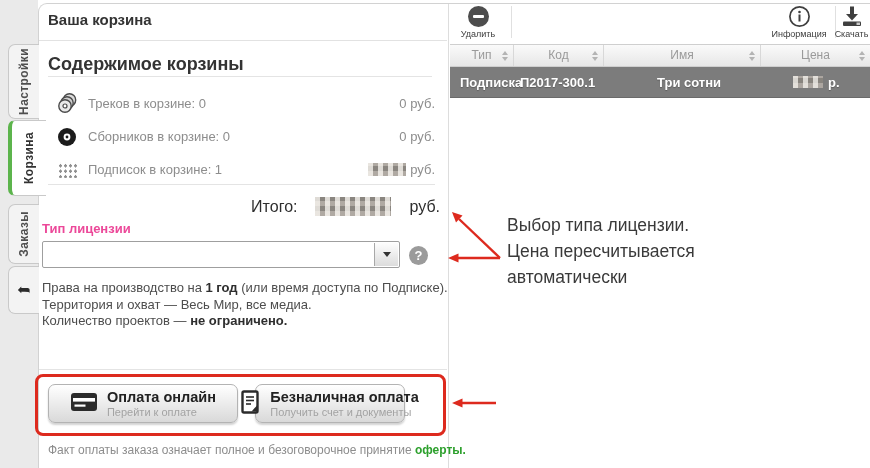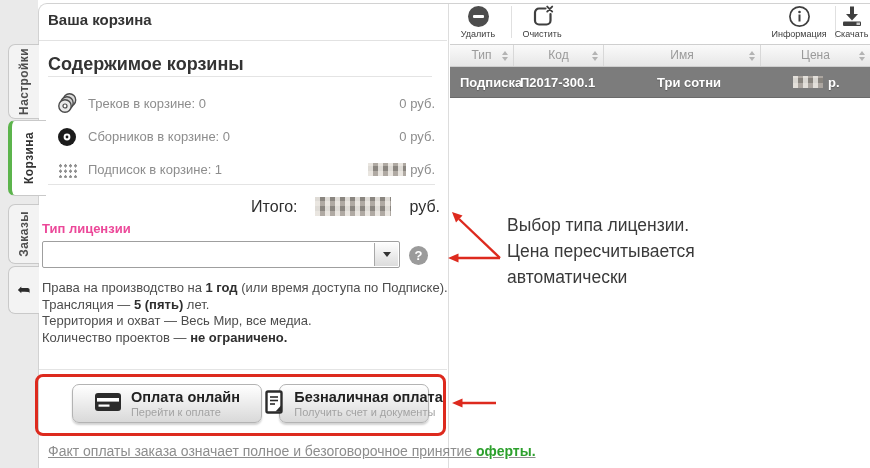--- a/index.html
+++ b/index.html
@@ -59,25 +59,25 @@
   .combo-btn{position:absolute;right:1px;top:1px;bottom:1px;width:23px;background:linear-gradient(#fdfdfd,#dcdcdc);border-left:1px solid #a8a8a8;display:flex;align-items:center;justify-content:center;}
   .caret{width:0;height:0;border-left:4px solid transparent;border-right:4px solid transparent;border-top:5px solid #333;}
   .help{position:absolute;left:409px;top:246px;width:19px;height:19px;border-radius:50%;background:#9b9b9b;color:#fff;
         font-size:13px;font-weight:bold;text-align:center;line-height:19px;cursor:pointer;}
   .lic-text{position:absolute;left:42px;top:280px;font-size:13px;color:#4d4d4d;line-height:16.5px;}
   .lic-text b{color:#2e2e2e;}
   
   .red-box{position:absolute;left:35px;top:374px;width:405px;height:56px;border:3px solid #dd2a1e;border-radius:8px;}
   .pay-btn{position:absolute;top:384px;height:39px;border:1px solid #b3b3b3;border-radius:7px;
            background:linear-gradient(#ffffff,#d9d9d9);box-shadow:0 2px 2px rgba(0,0,0,.18);
-           display:flex;align-items:center;justify-content:center;gap:9px;cursor:pointer;box-sizing:border-box;margin-left:24px;}
+           display:flex;align-items:center;justify-content:center;gap:9px;cursor:pointer;box-sizing:border-box;}
   .pay-text{display:flex;flex-direction:column;align-items:flex-start;}
   .pay-title{font-size:14.5px;font-weight:bold;color:#222;white-space:nowrap;}
   .pay-sub{font-size:11px;color:#a3a3a3;white-space:nowrap;margin-top:1px;}
-  .offer{position:absolute;left:48px;top:443px;font-size:14px;color:#8d8d8d;white-space:nowrap;text-decoration:underline;}
+  .offer{position:absolute;left:48px;top:443px;font-size:12px;color:#8d8d8d;white-space:nowrap;}
   .offer .lnk{color:#2da02d;font-weight:bold;cursor:pointer;}
   
   .ann{position:absolute;left:507px;font-size:17.5px;color:#3a3a3a;line-height:26px;white-space:nowrap;}
   .arrows{position:absolute;left:0;top:0;pointer-events:none;z-index:20;}
 </style>
 </head>
 <body>
 
 <div class="page">
   <div class="left-strip"></div>
@@ -100,29 +100,20 @@
   <div class="title-divider"></div>
   <div class="v-divider"></div>
 
   <div class="tb-group" style="left:448px;width:60px">
     <div class="tb-icon">
         <div class="del-circle"></div>
       </div>
     <div class="tb-label">Удалить</div>
   </div>
   <div class="tb-sep" style="left:511px"></div>
-  <div class="tb-group" style="left:514px;width:56px">
-    <div class="tb-icon">
-      <svg width="23" height="23" viewBox="0 0 23 23">
-        <path d="M14.5 3.5 H8 a4 4 0 0 0 -4 4 v8 a4 4 0 0 0 4 4 h7.5 a4 4 0 0 0 4 -4 V9" fill="none" stroke="#3f3f3f" stroke-width="2.2" stroke-linecap="round"></path>
-        <path d="M16.2 1.6 l5 5 M21.2 1.6 l-5 5" stroke="#3f3f3f" stroke-width="1.9" stroke-linecap="round"></path>
-      </svg>
-    </div>
-    <div class="tb-label">Очистить</div>
-  </div>
   <div class="tb-group" style="left:766px;width:66px">
     <div class="tb-icon">
       <svg width="23" height="23" viewBox="0 0 23 23">
         <circle cx="11.5" cy="11.5" r="9.6" fill="none" stroke="#3f3f3f" stroke-width="1.7"></circle>
         <circle cx="11.5" cy="7" r="1.3" fill="#3f3f3f"></circle>
         <rect x="10.5" y="9.5" width="2" height="7" fill="#3f3f3f"></rect>
       </svg>
     </div>
     <div class="tb-label">Информация</div>
   </div>
@@ -214,21 +205,20 @@
   <div class="lic-label">Тип лицензии</div>
   <div class="combo">
     <div class="combo-btn">
         <div class="caret"></div>
       </div>
   </div>
   <div class="help">?</div>
 
   <div class="lic-text">
     <div><span>Права на производство на </span><b>1 год</b><span> (или время доступа по Подписке).</span></div>
-    <div><span>Трансляция — </span><b>5 (пять)</b><span> лет.</span></div>
     <div><span>Территория и охват — Весь Мир, все медиа.</span><b></b><span></span></div>
     <div><span>Количество проектов — </span><b>не ограничено.</b><span></span></div>
   </div>
 
   <div class="divider" style="left:39px;top:369px;width:408px"></div>
 
   <div class="red-box"></div>
 
   <div class="pay-btn" style="left:48px;width:190px">
     <span>

